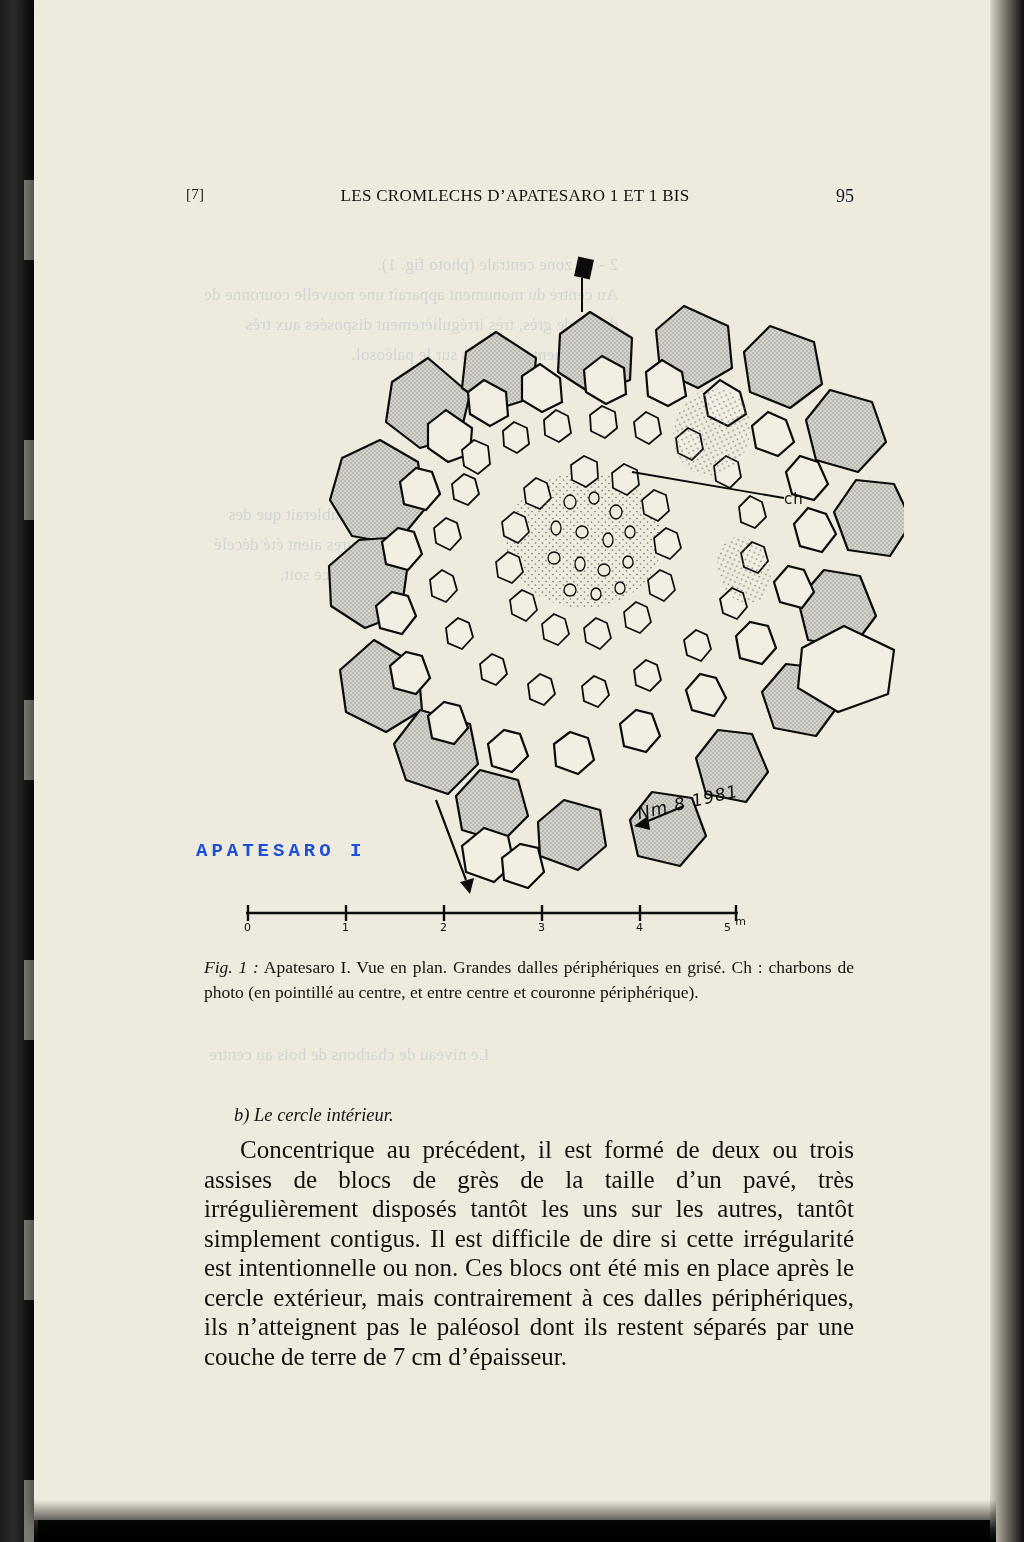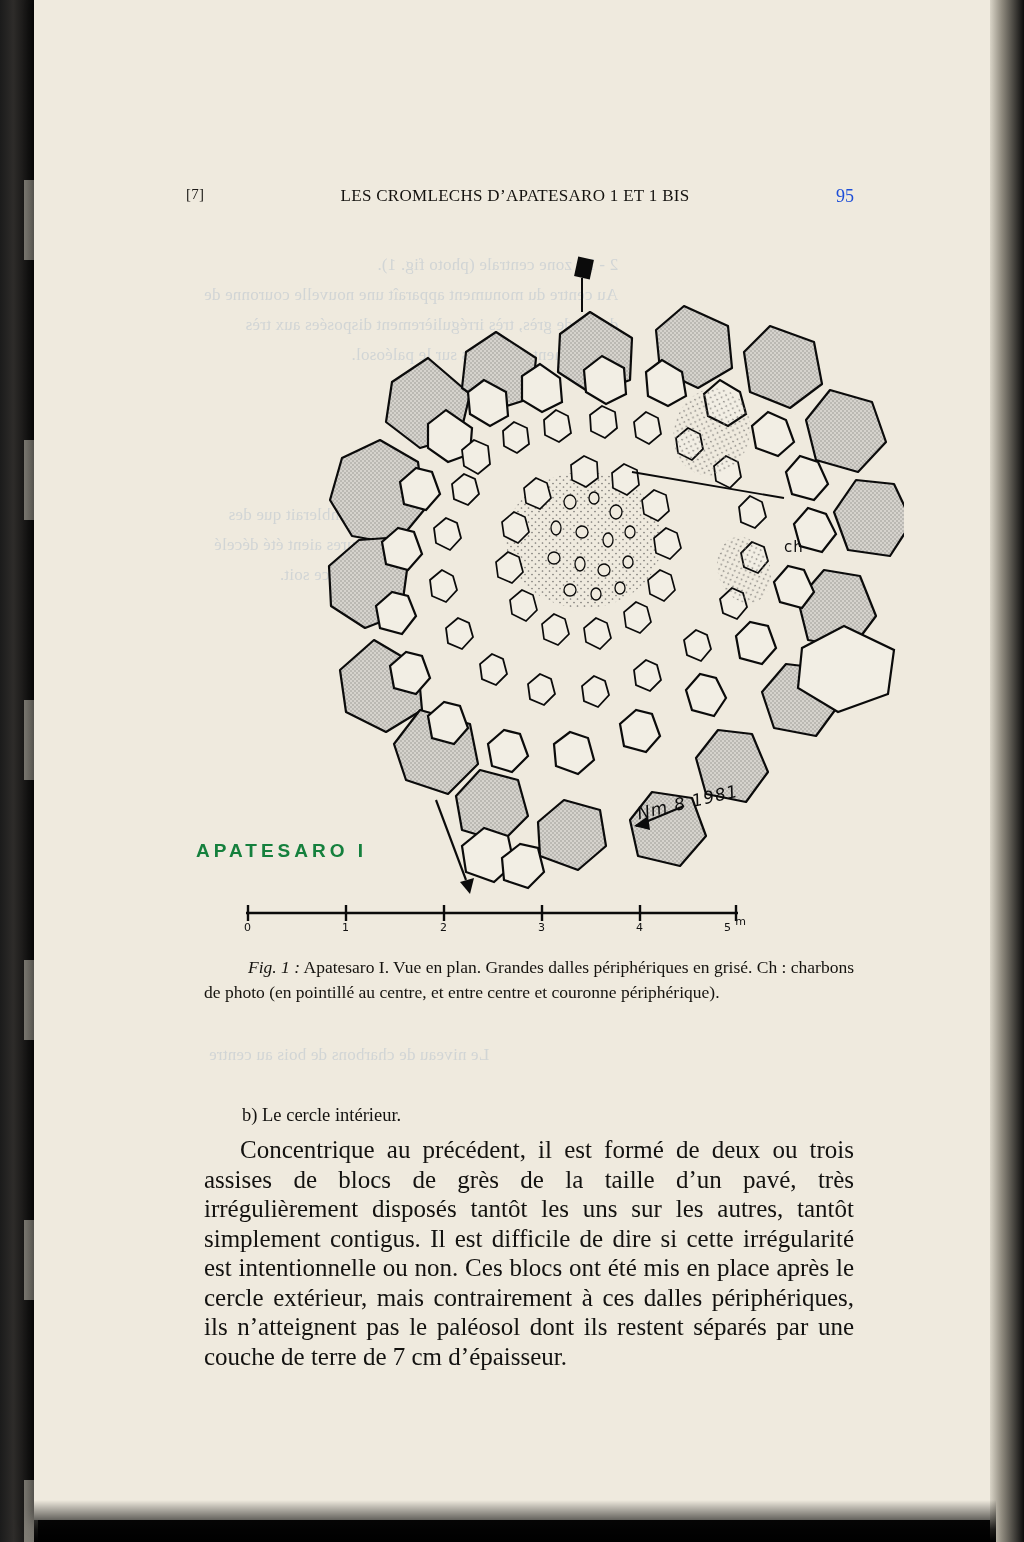--- a/index.html
+++ b/index.html
@@ -49,21 +49,21 @@
     position:absolute;left:152px;top:0;
     font-size:15px;color:#1c1a17;letter-spacing:.2px;
   }
   .running-title{
     position:absolute;left:0;top:0;width:962px;
     text-align:center;
     font-size:17px;color:#14120f;letter-spacing:.3px;
   }
   .folio-right{
     position:absolute;right:142px;top:0;
-    font-size:18px;color:#1d4ed8;
+    font-size:18px;color:#0f172a;
   }
 
   
   .ghost{
     position:absolute;
     color:#b9c4cf;
     opacity:.55;
     font-size:17px;
     line-height:30px;
     transform:scaleX(-1);
@@ -76,27 +76,27 @@
   .ghost.block-b{left:180px;top:500px;}
   .ghost.block-c{left:175px;top:1040px;}
 
   
   .figure{
     position:absolute;left:150px;top:240px;width:720px;height:700px;
   }
   .figure svg{display:block;}
   .fig-label{
     position:absolute;left:12px;top:600px;
-    font-family:Liberation Sans, sans-serif;
-    font-weight:bold;font-size:19px;letter-spacing:4px;color:#15803d;
+    font-family:Liberation Mono, monospace;
+    font-weight:bold;font-size:19px;letter-spacing:4px;color:#1d4ed8;
   }
   .ch-label{
     position:absolute;left:600px;top:250px;
     font-family:"DejaVu Sans", sans-serif;
-    font-size:15px;color:#0d0d0d;letter-spacing:1px;margin-top:48px;
+    font-size:15px;color:#0d0d0d;letter-spacing:1px;
   }
   .north-label{
     position:absolute;left:452px;top:552px;
     font-family:"DejaVu Sans", sans-serif;
     font-size:17px;font-style:italic;color:#0d0d0d;
     transform:rotate(-13deg);
     letter-spacing:1px;
   }
 
   
@@ -109,26 +109,26 @@
     position:absolute;top:10px;right:-4px;
     font-family:"DejaVu Sans", sans-serif;font-size:11px;color:#111;
   }
 
   
   .caption{
     position:absolute;left:170px;top:955px;width:650px;
     font-size:17.5px;line-height:25px;color:#15130f;
     text-align:justify;
   }
-  .caption .figlead{font-style:italic;margin-left:44px;}
+  .caption .figlead{font-style:italic;}
 
   
   .subhead{
-    position:absolute;left:208px;top:1105px;
-    font-size:18.5px;color:#131210;
+    position:absolute;left:200px;top:1105px;
+    font-style:italic;font-size:18.5px;color:#131210;
   }
   .bodytext{
     position:absolute;left:170px;top:1135px;width:650px;
     font-size:25px;line-height:29.5px;color:#131210;
     text-align:justify;
     text-indent:36px;
   }
 </style>
 </head>
 <body>

